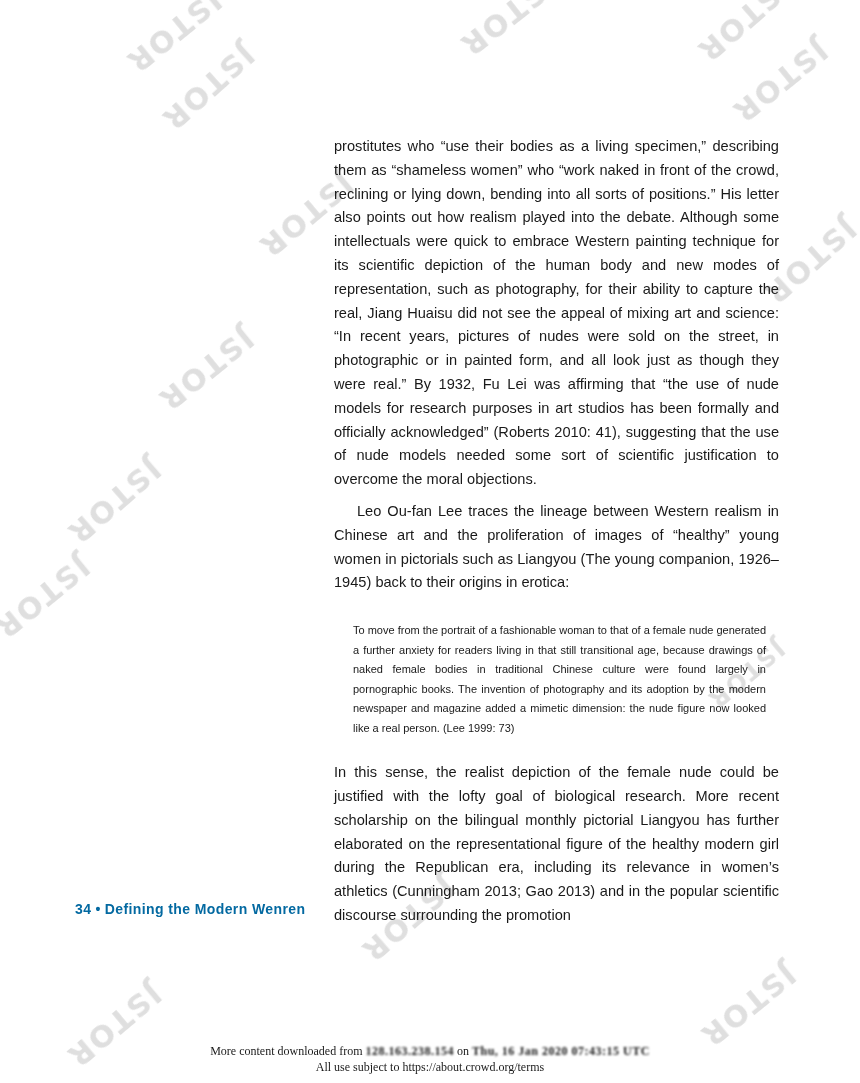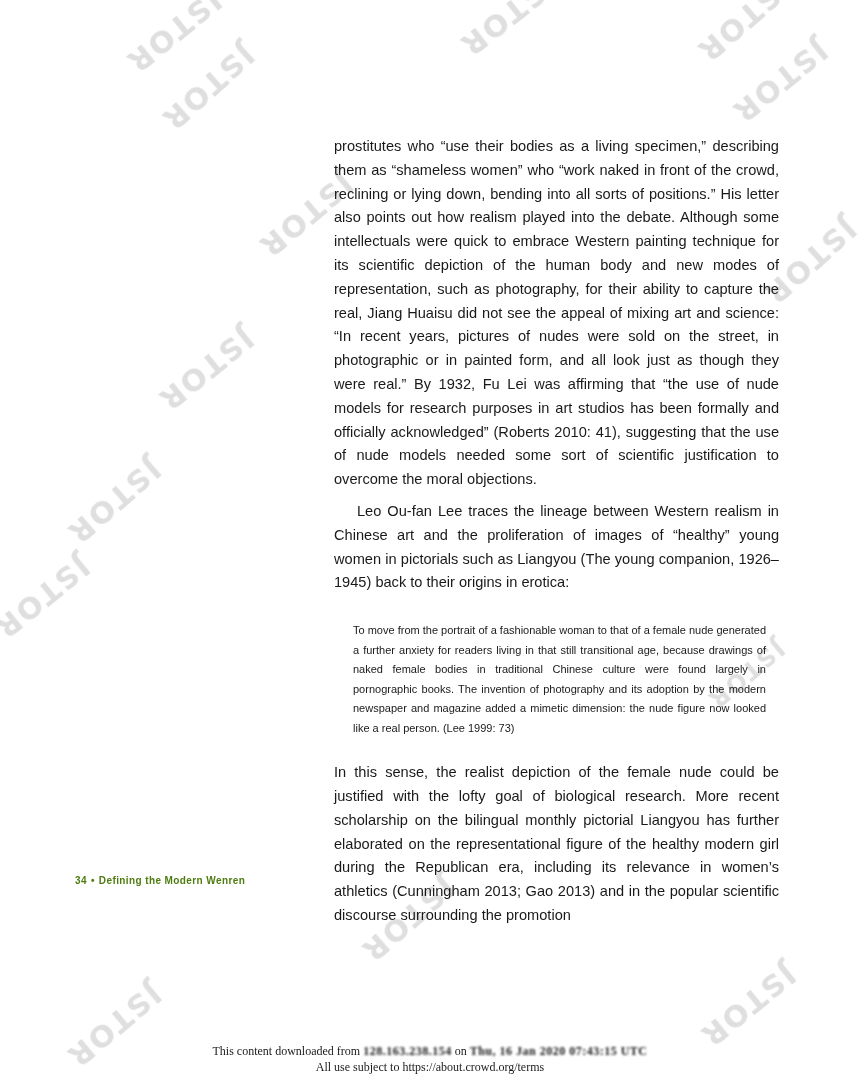--- a/index.html
+++ b/index.html
@@ -43,25 +43,25 @@
     margin: 26px 21px 23px 27px;
     font-size: 11px;
     line-height: 19.5px;
     text-align: justify;
   }
   .italic { }
   
   .page-footer {
     position: absolute;
     left: 75px;
-    top: 875px;
-    font-size: 10px;
+    top: 901px;
+    font-size: 14px;
     font-weight: bold;
     letter-spacing: 0.4px;
-    color: #4d7c0f;
+    color: #0369a1;
     white-space: nowrap;
   }
   .page-footer .bullet { padding: 0 4px; }
   
   .notice {
     position: absolute;
     left: 0;
     width: 860px;
     text-align: center;
     font-family: "Liberation Serif", serif;
@@ -102,17 +102,17 @@
     <div class="quote"><span>To move from the portrait of a fashionable woman to that of a female nude generated a further anxiety for readers living in that still transitional age, because drawings of naked female bodies in traditional Chinese culture were found largely in pornographic books. The invention of photography and its adoption by the modern newspaper and magazine added a mimetic dimension: the nude figure now looked like a real person. (Lee 1999: 73)</span></div>
     <p class="para"><span>In this sense, the realist depiction of the female nude could be justified with the lofty goal of biological research. More recent scholarship on the bilingual monthly pictorial </span><span class="italic">Liangyou</span><span> has further elaborated on the representational figure of the healthy modern girl during the Republican era, including its relevance in women’s athletics (Cunningham 2013; Gao 2013) and in the popular scientific discourse surrounding the promotion</span></p>
   </div>
 
   <div class="page-footer">
     <span>34</span><span class="bullet">•</span><span class="italic">Defining the Modern</span>
     <span>Wenren</span>
   </div>
 
   <div class="notice line1">
-    <span>This content downloaded from </span><span class="redacted">128.163.238.154</span><span> on </span><span class="redacted">Thu, 16 Jan 2020 07:43:15 UTC</span>
+    <span>More content downloaded from </span><span class="redacted">128.163.238.154</span><span> on </span><span class="redacted">Thu, 16 Jan 2020 07:43:15 UTC</span>
   </div>
   <div class="notice line2">All use subject to https://about.crowd.org/terms</div>
 
 </div>
 
 </body></html>

